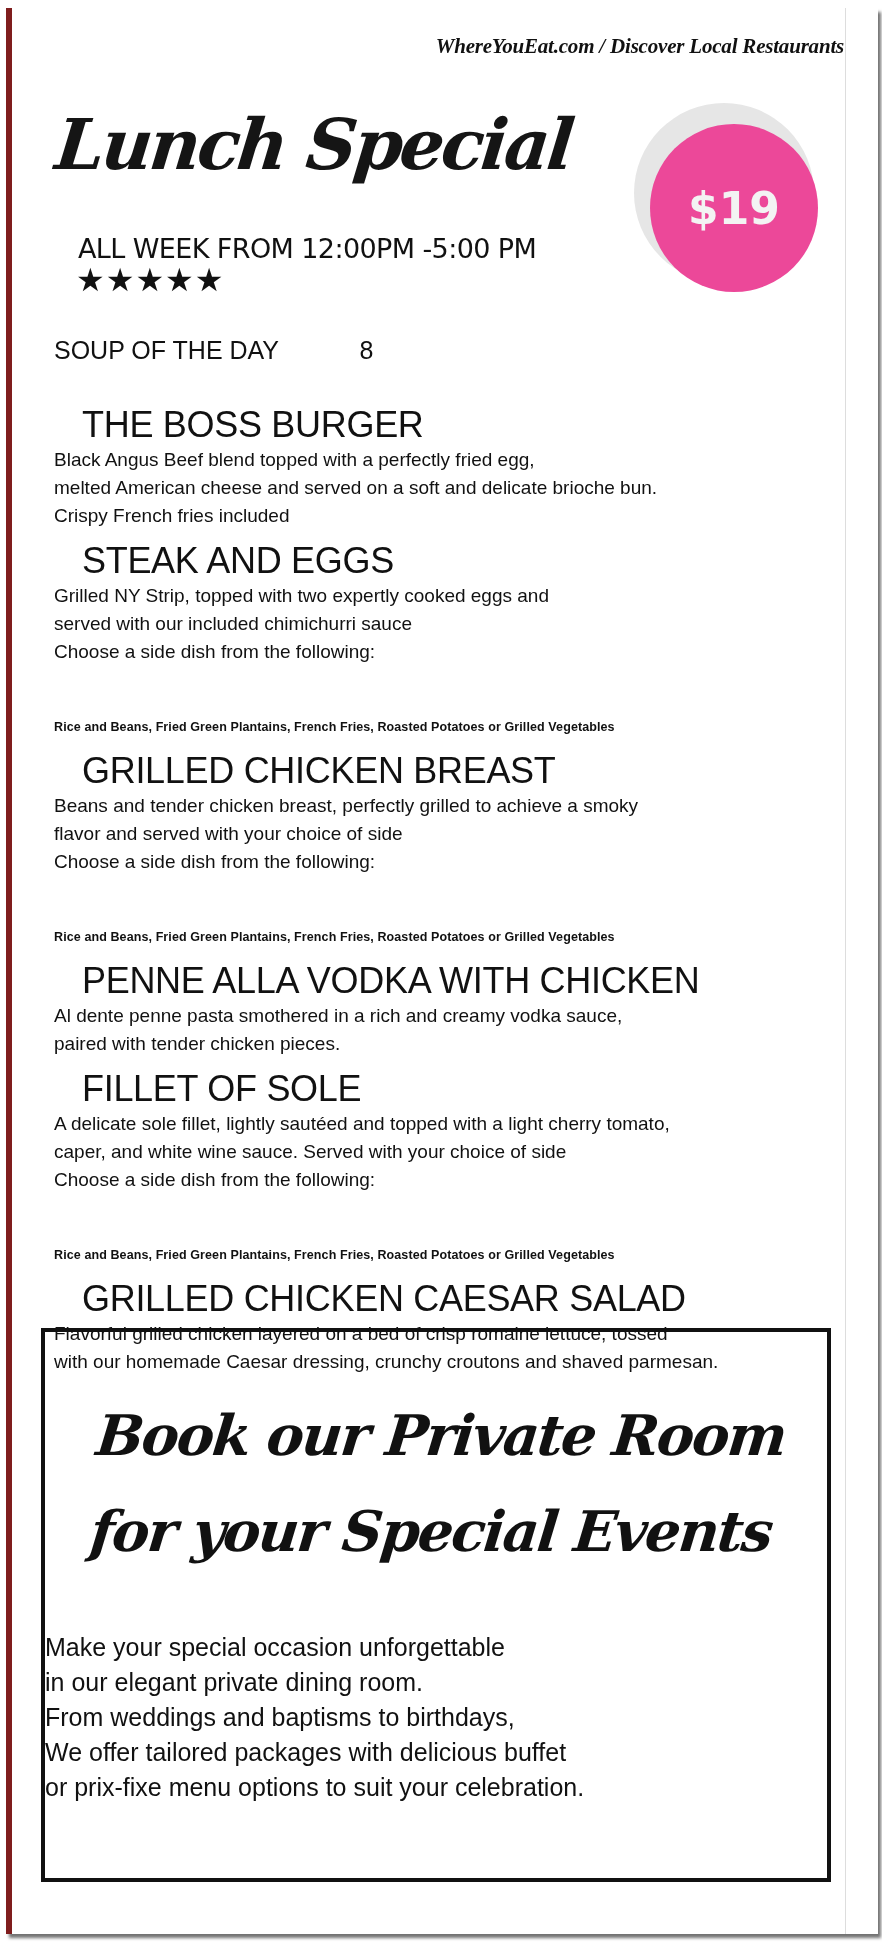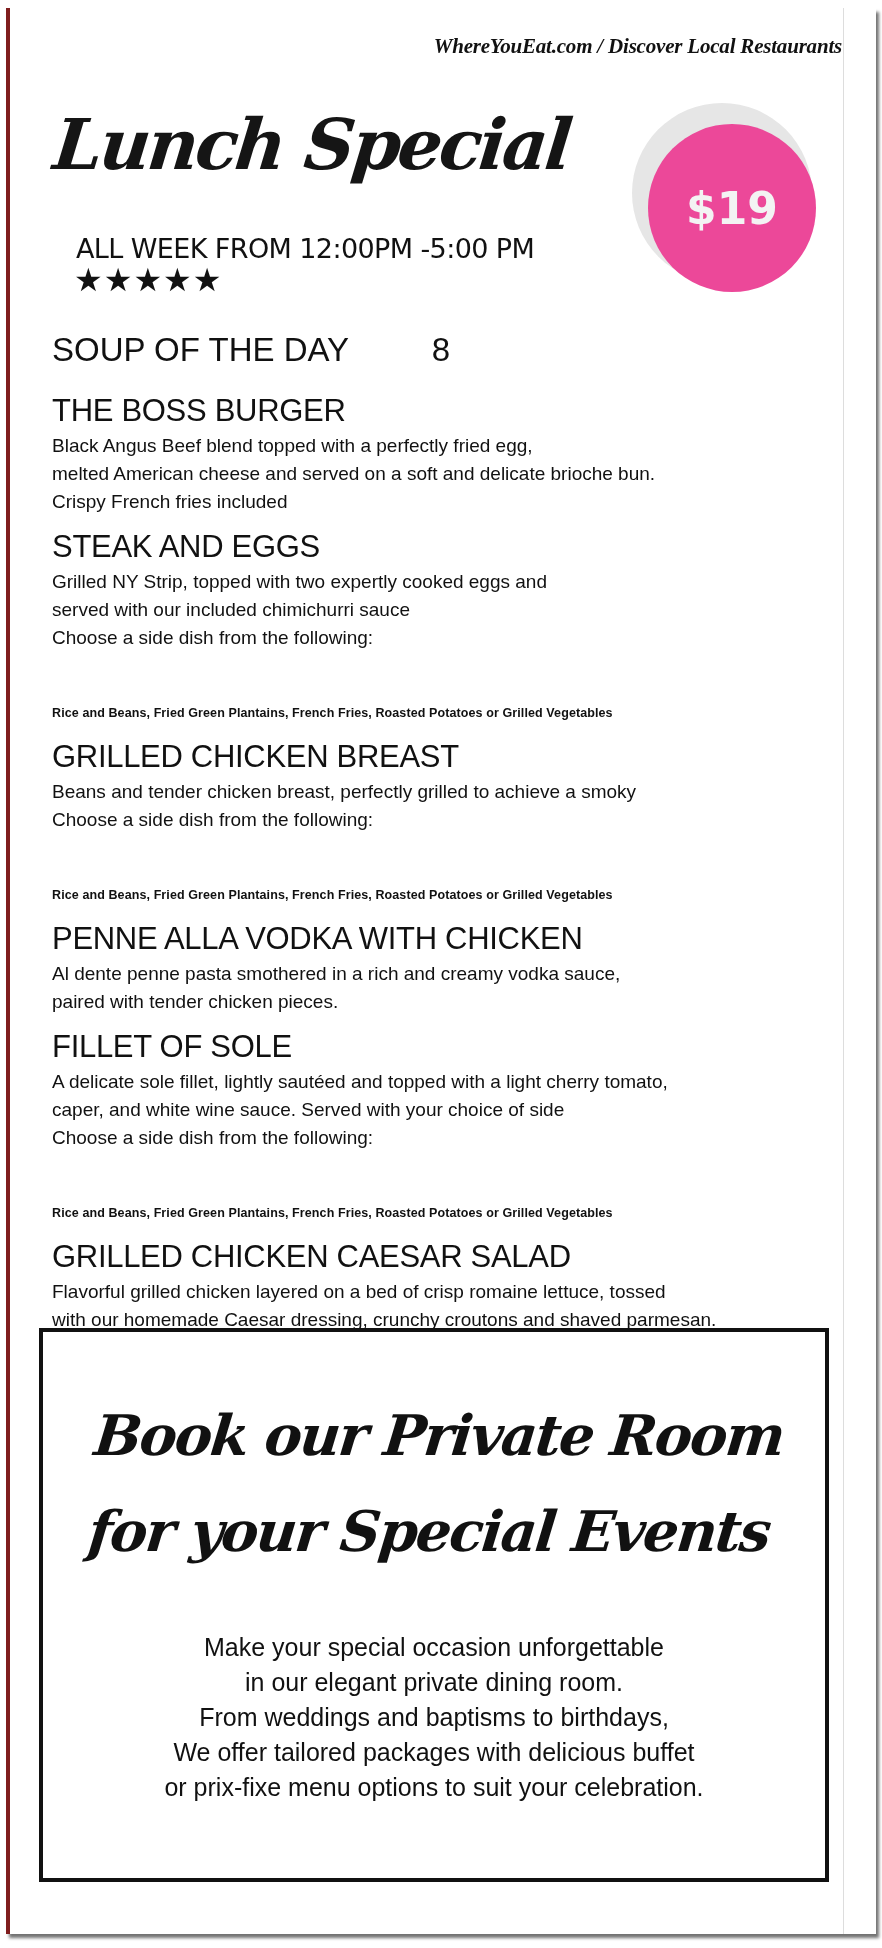--- a/index.html
+++ b/index.html
@@ -1,19 +1,19 @@
 <!DOCTYPE html>
 <html><head>
 <meta charset="utf-8">
 <style>
   html, body { margin: 0; padding: 0; background: #ffffff; }
   body { width: 882px; height: 1948px; position: relative; overflow: hidden; }
   .page {
     position: absolute; left: 6px; top: 8px; width: 866px; height: 1926px;
-    background: #fff; border-left: 4px solid #7f1d1d;
+    background: #fff; border-left: 6px solid #7f1d1d;
     box-shadow: 3px 4px 3px rgba(0,0,0,0.55);
   }
   .fold { position: absolute; left: 833px; top: 0; width: 1px; height: 100%; background: #ddd; }
   .site-header {
     position: absolute; right: 34px; top: 26px;
     font-family: "Liberation Serif", serif; font-style: italic; font-weight: bold;
     font-size: 21px; color: #111; letter-spacing: -0.2px;
   }
   .title {
     position: absolute; left: 44px; top: 95px;
@@ -26,38 +26,38 @@
   }
   .stars { position: absolute; left: 64px; top: 256px; font-size: 32px; color: #111; letter-spacing: 1px; line-height: 1; }
   .price-halo { position: absolute; left: 622px; top: 95px; width: 180px; height: 180px; border-radius: 50%; background: #e6e6e6; }
   .price-badge {
     position: absolute; left: 640px; top: 118px; width: 168px; height: 168px; border-radius: 50%;
     background: #ec4899; color: #f3f3f3; display: flex; align-items: center; justify-content: center;
     font-family: "DejaVu Sans", sans-serif; font-weight: bold; font-size: 44px;
     left: 638px; top: 116px; width: 168px; height: 168px;
   }
   .menu { position: absolute; left: 42px; top: 320px; width: 800px; font-family: "Liberation Sans", sans-serif; color: #111; }
-  .soup { font-size: 33px; line-height: 44px; margin-bottom: 18px; }
+  .soup { font-size: 25px; line-height: 44px; margin-bottom: 32px; }
   .soup .soup-price { display: inline-block; margin-left: 74px; }
   .item { margin-bottom: 10px; }
-  .item-name { font-size: 31px; line-height: 42px; letter-spacing: -0.3px; }
+  .item-name { font-size: 36px; line-height: 42px; letter-spacing: -0.3px; margin-left: 28px; }
   .item-desc { font-size: 19px; line-height: 28px; }
   .item-sides-label { font-size: 19px; line-height: 28px; }
   .item-sides { font-size: 12.5px; font-weight: bold; line-height: 26px; letter-spacing: 0.1px; margin-top: 48px; }
   .promo-box {
     position: absolute; left: 29px; top: 1320px; width: 790px; height: 554px;
     border: 4px solid #111; box-sizing: border-box;
   }
   .promo-title {
     position: absolute; left: 0; right: 0; top: 55px; text-align: center;
     font-family: "DejaVu Serif", serif; font-style: italic; font-weight: bold;
     font-size: 56px; line-height: 96px; color: #111; letter-spacing: -2px; transform: skewX(-6deg);
   }
   .promo-body {
-    position: absolute; left: 0; right: 0; top: 298px; text-align: center;
+    position: absolute; left: 0; right: 0; top: 298px; 
     font-family: "Liberation Sans", sans-serif; font-size: 25px; line-height: 35px; color: #111;
   }
 </style>
 </head>
 <body>
 
 <div class="page">
   <div class="fold"></div>
 
   <div class="site-header">WhereYouEat.com / Discover Local Restaurants</div>
@@ -88,20 +88,21 @@
       <div class="item-name">STEAK AND EGGS</div>
       <div class="item-desc">Grilled NY Strip, topped with two expertly cooked eggs and</div>
       <div class="item-desc">served with our included chimichurri sauce</div>
       <div class="item-sides-label">Choose a side dish from the following:</div>
       <div class="item-sides">Rice and Beans, Fried Green Plantains, French Fries, Roasted Potatoes or Grilled Vegetables</div>
     </div>
 
     <div class="item">
       <div class="item-name">GRILLED CHICKEN BREAST</div>
       <div class="item-desc">Beans and tender chicken breast, perfectly grilled to achieve a smoky</div>
+      <div class="item-desc">flavor and served with your choice of side</div>
       <div class="item-sides-label">Choose a side dish from the following:</div>
       <div class="item-sides">Rice and Beans, Fried Green Plantains, French Fries, Roasted Potatoes or Grilled Vegetables</div>
     </div>
 
     <div class="item">
       <div class="item-name">PENNE ALLA VODKA WITH CHICKEN</div>
       <div class="item-desc">Al dente penne pasta smothered in a rich and creamy vodka sauce,</div>
       <div class="item-desc">paired with tender chicken pieces.</div>
     </div>
 

